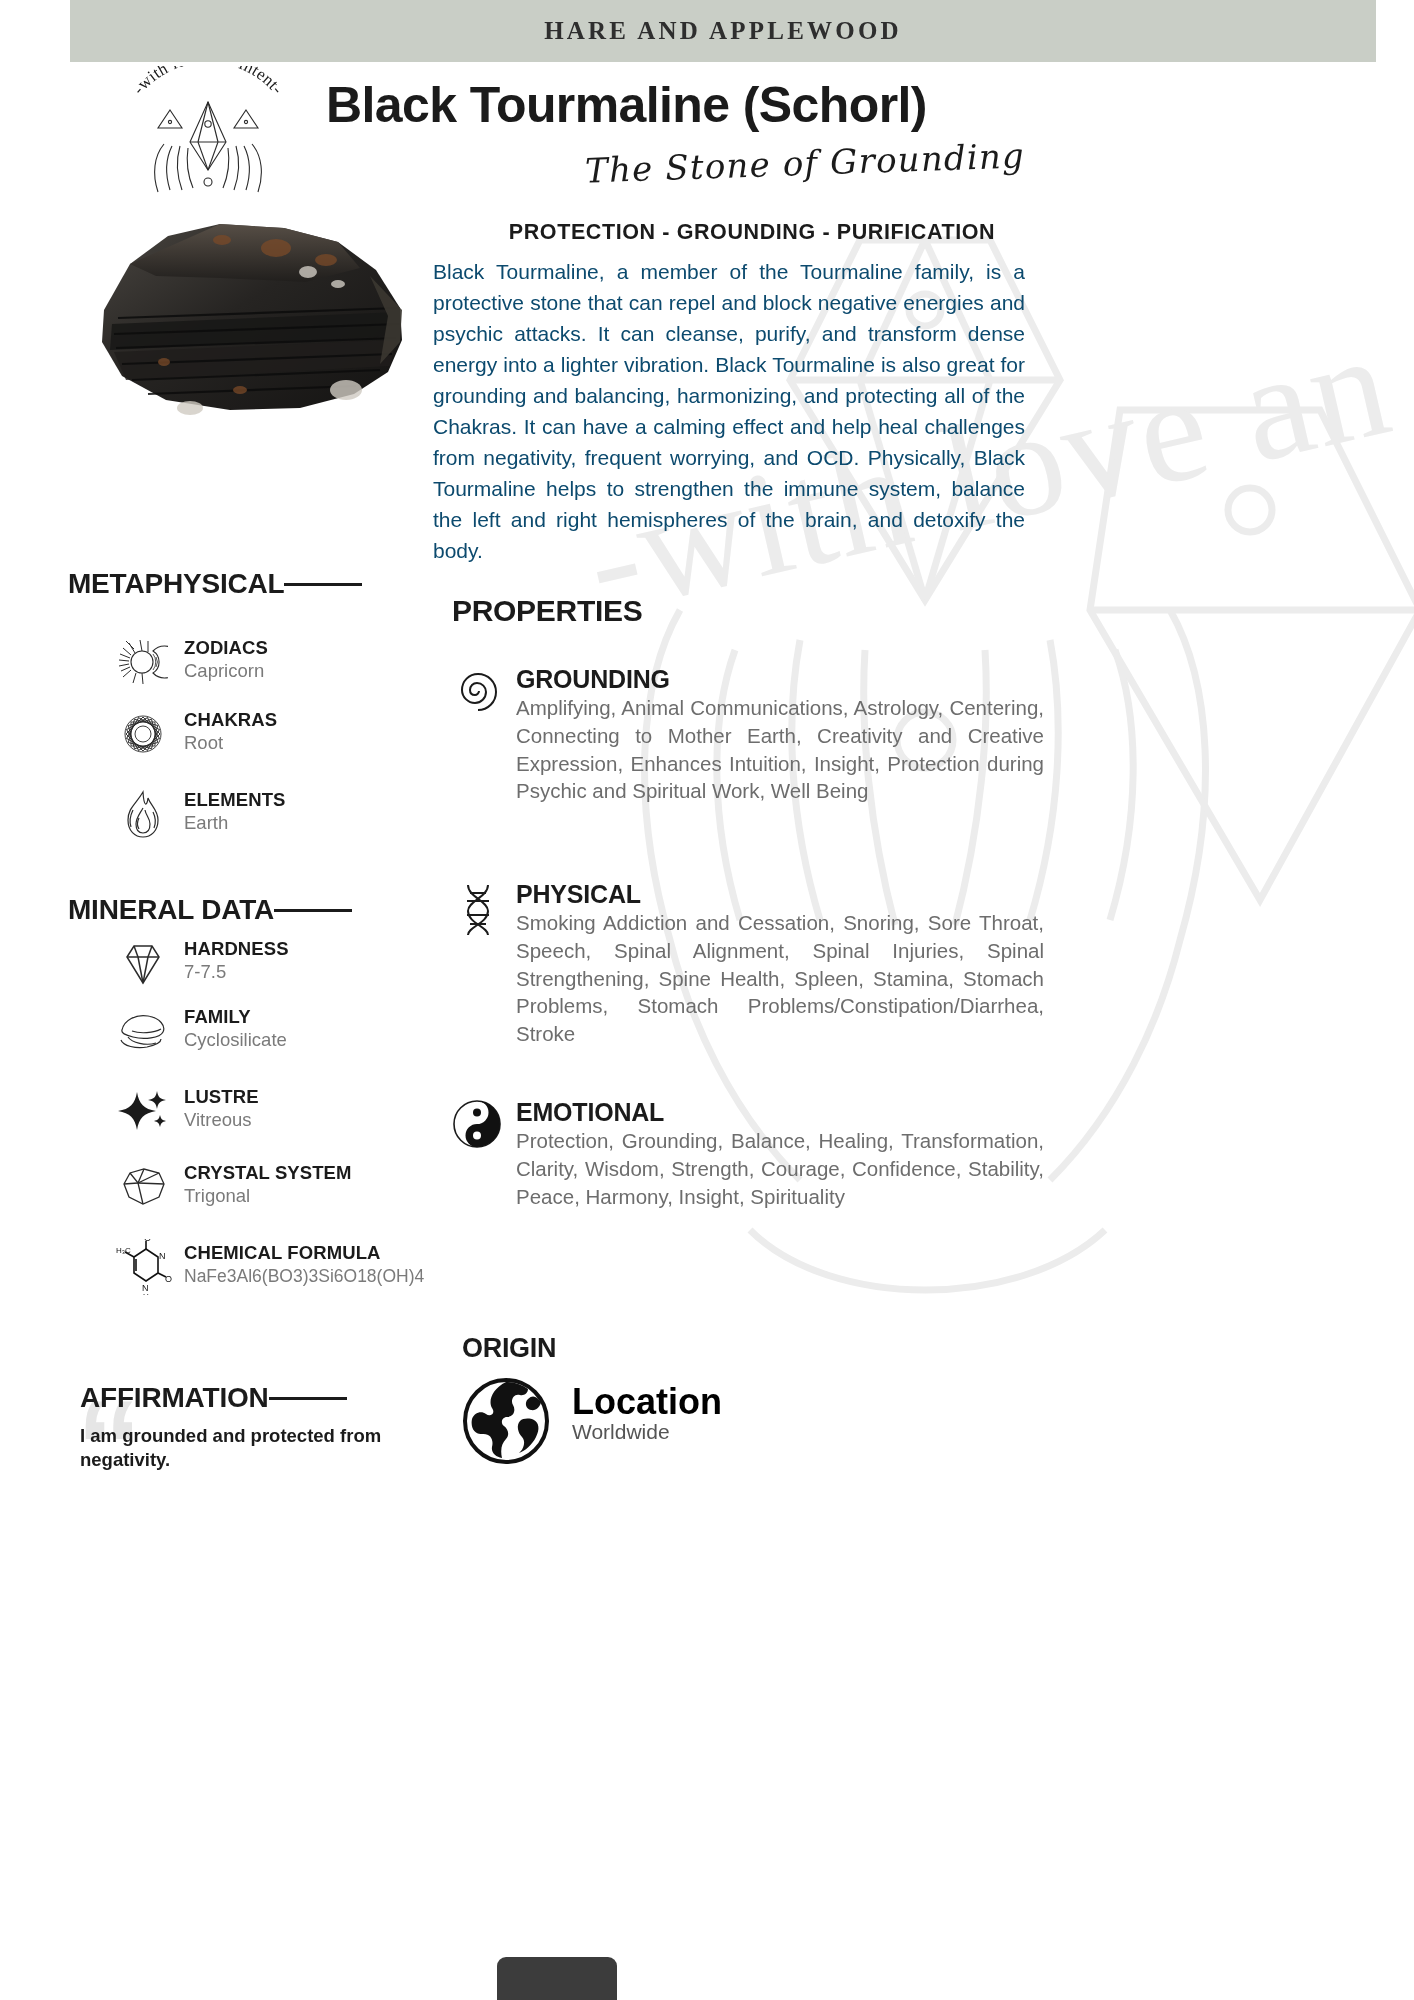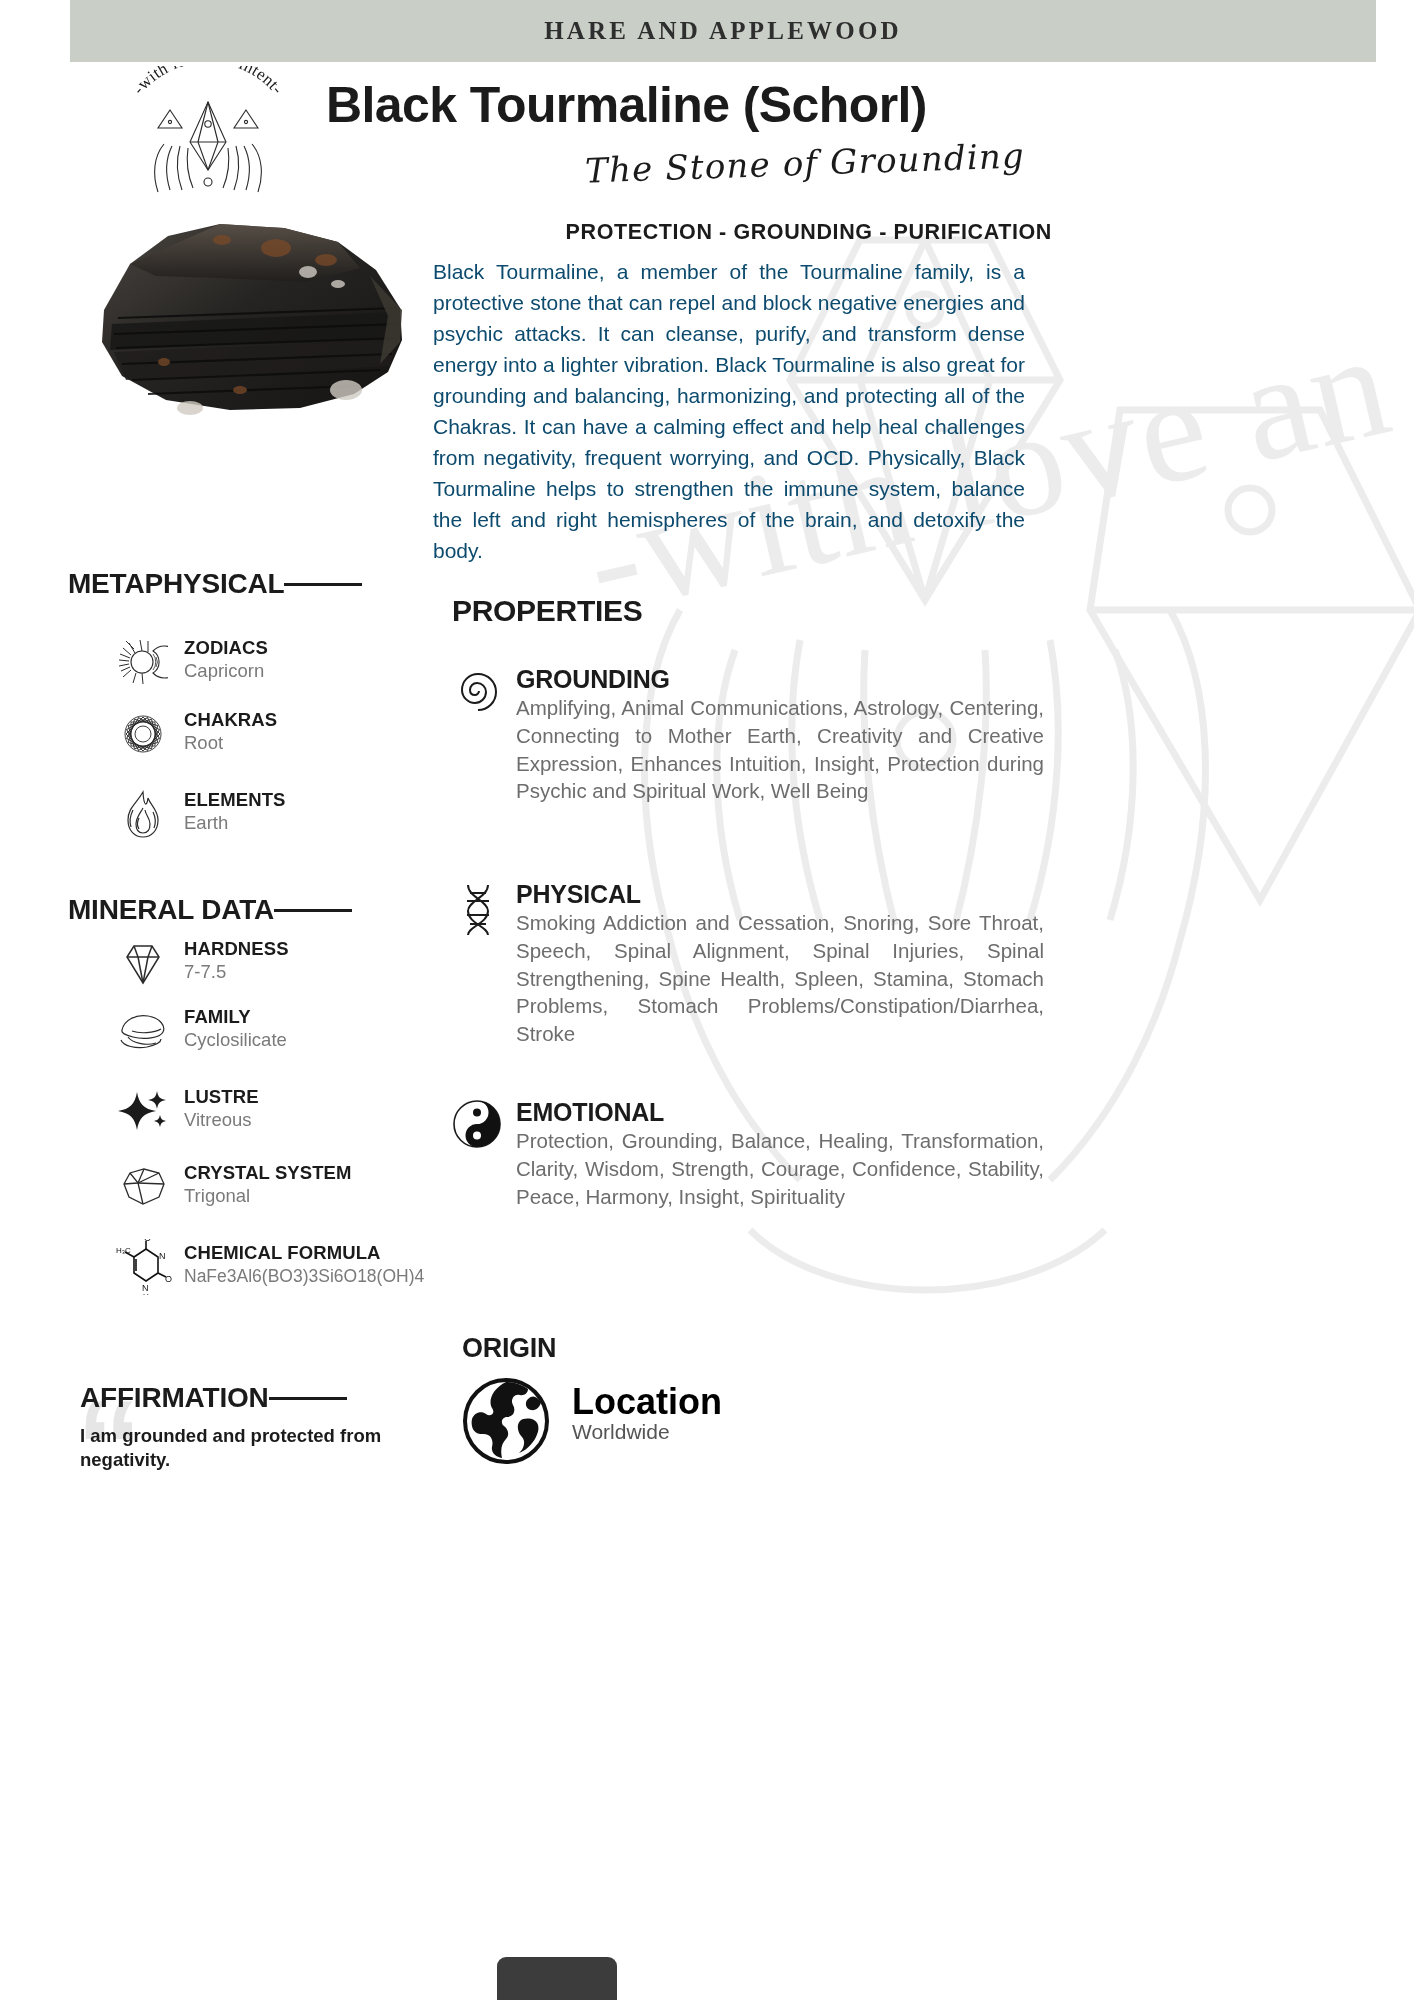--- a/index.html
+++ b/index.html
@@ -111,21 +111,21 @@
     height: 218px;
     z-index: 4;
   }
 
   
   .keywords {
     position: absolute;
     left: 452px;
     top: 220px;
     width: 600px;
-    text-align: right;
+    text-align: center;
     font-size: 21.5px;
     font-weight: 700;
     letter-spacing: 0.6px;
     color: #1b1b1b;
     z-index: 4;
   }
   .desc {
     position: absolute;
     left: 433px;
     top: 256px;

